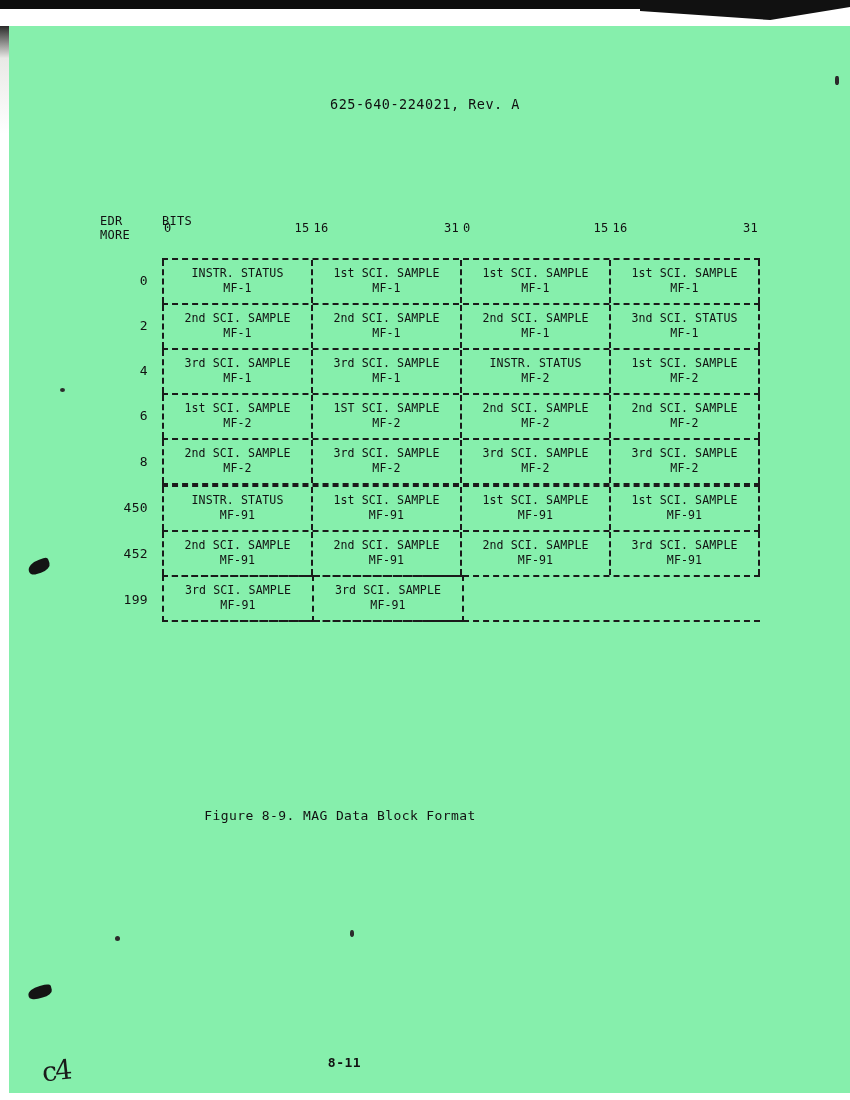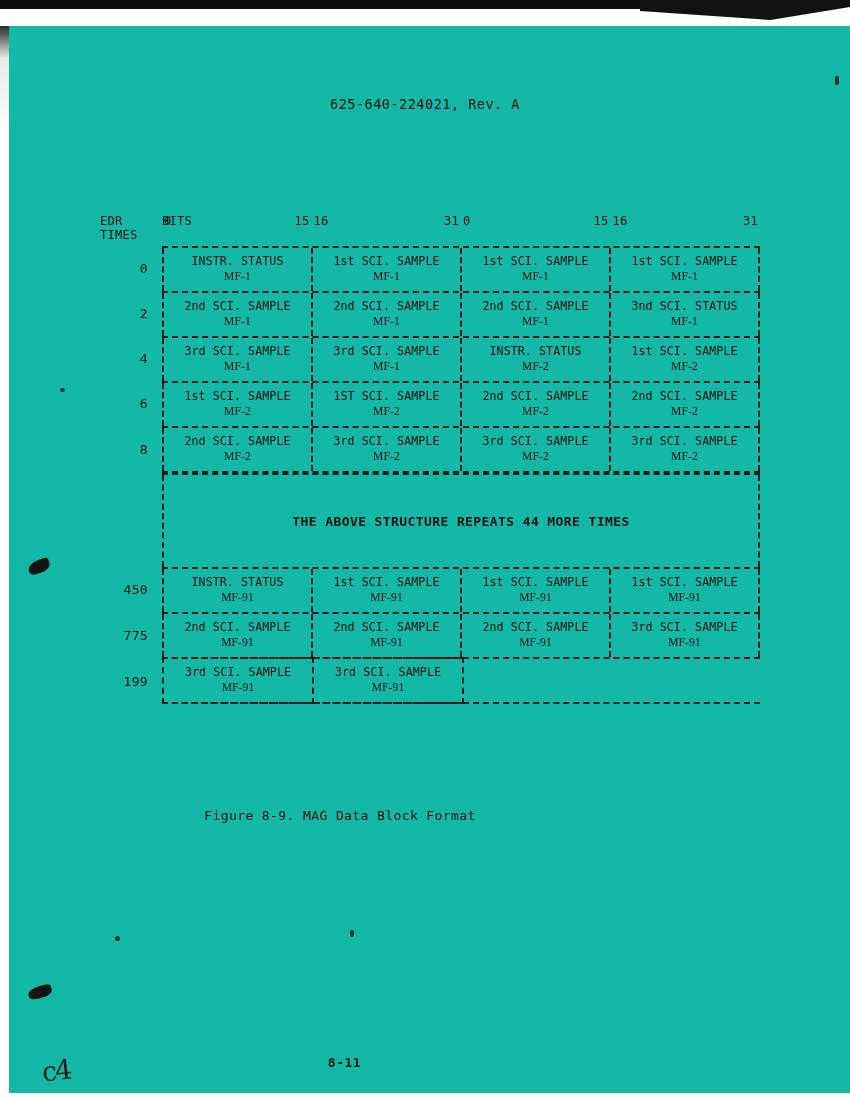--- a/index.html
+++ b/index.html
@@ -13,21 +13,21 @@
     position: relative;
     font-family: "DejaVu Sans Mono", monospace;
     color: #111111;
     overflow: hidden;
   }
 
   
   .page {
     position: absolute;
     inset: 0;
-    background: #14b8a6;
+    background: #86efac;
   }
   .edge-top {
     position: absolute;
     top: 0; left: 0; right: 0;
     height: 26px;
     background: #ffffff;
   }
   .edge-top:before {
     content: "";
     position: absolute;
@@ -107,25 +107,25 @@
   
   .figure {
     position: absolute;
     left: 100px;
     top: 214px;
     width: 660px;
   }
 
   .col-head {
     display: flex;
-    align-items: flex-start;
+    align-items: center;
     font-size: 12px;
     line-height: 14px;
     letter-spacing: 0.3px;
-    margin-bottom: 4px;
+    margin-bottom: 16px;
   }
   .rowlabel-col {
     width: 62px;
     flex: 0 0 62px;
   }
   .rowlabel-col .l1, .rowlabel-col .l2 {
     display: block;
     white-space: pre;
   }
   .bits-label {
@@ -183,21 +183,21 @@
     padding: 6px 2px 7px 2px;
     text-align: center;
     font-size: 11.6px;
     line-height: 15px;
     letter-spacing: 0.1px;
     white-space: nowrap;
   }
   .cell + .cell {
     border-left: none;
   }
-  .cell .l2 { display: block; font-family: Liberation Serif, serif; }
+  .cell .l2 { display: block; }
   .cell.empty { border-left: none; border-right: none; }
 
   
   .repeat-row .cells {
     border-top: 2px dashed #1a1a1a;
     border-bottom: none;
   }
   .repeat-band {
     flex: 1 1 0;
     border-left: 2px dashed #1a1a1a;
@@ -248,21 +248,21 @@
 
   <div class="doc-header">625-640-224021, Rev. A</div>
 
   <div class="bits-label">BITS</div>
 
   <div class="figure">
 
     <div class="col-head">
       <div class="rowlabel-col">
         <span class="l1">EDR</span>
-        <span class="l2">TIMES</span>
+        <span class="l2">MORE</span>
       </div>
       <div class="head-cells">
         <div class="head-cell">
           <span>0</span>
           <span>15</span>
         </div>
         <div class="head-cell">
           <span>16</span>
           <span>31</span>
         </div>
@@ -382,26 +382,20 @@
             <span>3rd SCI. SAMPLE</span>
             <span class="l2">MF-2</span>
           </div>
           <div class="cell">
             <span>3rd SCI. SAMPLE</span>
             <span class="l2">MF-2</span>
           </div>
         </div>
       </div>
 
-      <div class="grid-row repeat-row">
-        <div class="rownum"></div>
-        <div class="cells">
-          <div class="repeat-band">THE ABOVE STRUCTURE REPEATS 44 MORE TIMES</div>
-        </div>
-      </div>
 
       <div class="grid-row">
         <div class="rownum">450</div>
         <div class="cells">
           <div class="cell">
             <span>INSTR. STATUS</span>
             <span class="l2">MF-91</span>
           </div>
           <div class="cell">
             <span>1st SCI. SAMPLE</span>
@@ -412,21 +406,21 @@
             <span class="l2">MF-91</span>
           </div>
           <div class="cell">
             <span>1st SCI. SAMPLE</span>
             <span class="l2">MF-91</span>
           </div>
         </div>
       </div>
 
       <div class="grid-row last">
-        <div class="rownum">775</div>
+        <div class="rownum">452</div>
         <div class="cells">
           <div class="cell">
             <span>2nd SCI. SAMPLE</span>
             <span class="l2">MF-91</span>
           </div>
           <div class="cell">
             <span>2nd SCI. SAMPLE</span>
             <span class="l2">MF-91</span>
           </div>
           <div class="cell">

